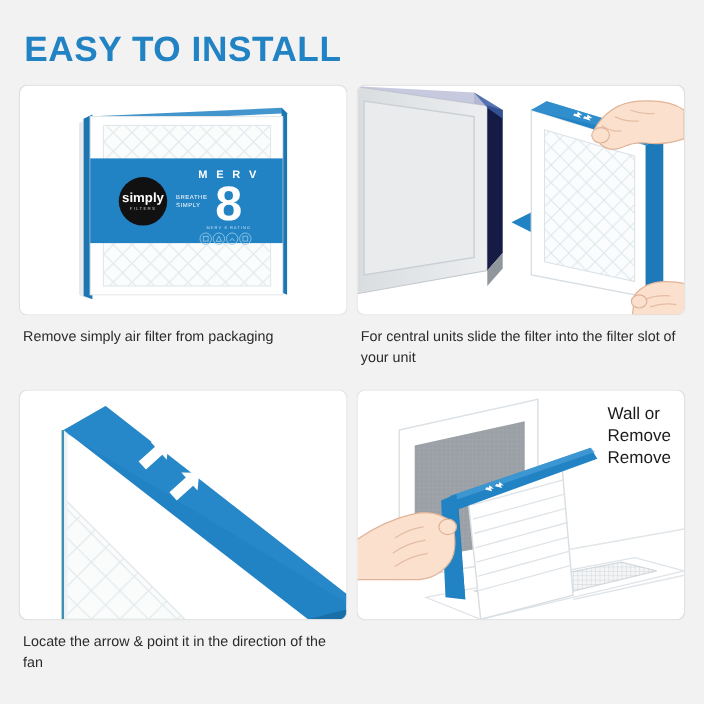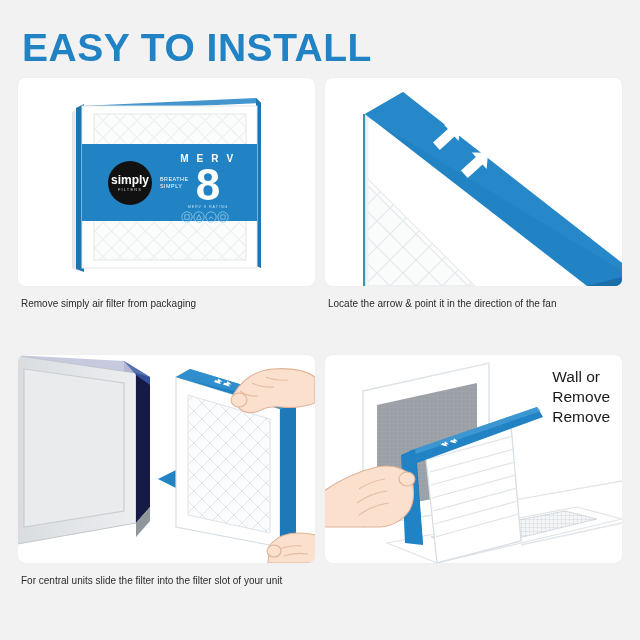--- a/index.html
+++ b/index.html
@@ -10,21 +10,21 @@
     background: #f2f2f2;
     font-family: "Liberation Sans", sans-serif;
     overflow: hidden;
     position: relative;
   }
 
   .page-title {
     position: absolute;
     left: 22px;
     top: 26px;
-    font-size: 39px;
+    font-size: 32px;
     font-weight: bold;
     color: #2182c4;
     letter-spacing: 0.5px;
   }
 
   .grid {
     position: absolute;
     left: 18px;
     top: 78px;
     width: 604px;
@@ -42,21 +42,21 @@
     background: #ffffff;
     border-radius: 7px;
     height: 208px;
     position: relative;
     overflow: hidden;
     box-shadow: 0 0 1px rgba(0,0,0,0.10);
   }
 
   .caption {
     margin-top: 11px;
-    font-size: 10px;
+    font-size: 13px;
     line-height: 1.45;
     color: #2b2b2b;
     padding-left: 3px;
   }
 
   svg { display: block; width: 100%; height: 100%; }
 
   .wg-text {
     position: absolute;
     right: 12px;
@@ -125,20 +125,82 @@
         </g>
       </svg>
     </div>
     <div class="caption">Remove simply air filter from packaging</div>
   </div>
 
   <div class="step">
     <div class="card">
       <svg viewBox="0 0 297 208" preserveAspectRatio="xMidYMid meet">
         <defs>
+          <pattern id="quiltC" width="16" height="16" patternUnits="userSpaceOnUse">
+            <path d="M0 8 L8 0 L16 8 L8 16 Z" fill="none" stroke="#dbe3e8" stroke-width="0.9"></path>
+          </pattern>
+          <linearGradient id="unitFace" x1="0" y1="0" x2="1" y2="0">
+            <stop offset="0%" stop-color="#d9dcdf"></stop>
+            <stop offset="100%" stop-color="#eceef0"></stop>
+          </linearGradient>
+        </defs>
+
+        <polygon points="-6,0 118,18 118,168 -6,190" fill="url(#unitFace)" stroke="#c3c8cc" stroke-width="1"></polygon>
+        <polygon points="6,14 106,28 106,156 6,172" fill="#e9ebed" stroke="#c9ced2" stroke-width="1.2"></polygon>
+
+        <polygon points="106,6 132,22 118,18 106,16" fill="#9aa0c8"></polygon>
+        <polygon points="-6,0 106,6 132,22 118,18" fill="#b9bdd6" opacity="0.8"></polygon>
+
+        <polygon points="118,18 132,22 132,152 118,168" fill="#161b46"></polygon>
+        <polygon points="106,6 132,22 132,30 118,20" fill="#3c5fa8" opacity="0.8"></polygon>
+
+        <polygon points="118,168 132,152 132,166 118,182" fill="#8f969c"></polygon>
+
+        <g>
+          <path d="M196 120 L164 120 L164 112 L140 124 L164 136 L164 128 L196 128 Z" fill="#2182c4"></path>
+        </g>
+
+        <polygon points="158,22 262,54 262,192 158,172" fill="#ffffff" stroke="#d7dee3" stroke-width="1.2"></polygon>
+
+        <polygon points="170,40 252,64 252,178 170,160" fill="#fafcfd" stroke="#dbe3e8" stroke-width="1"></polygon>
+        <polygon points="170,40 252,64 252,178 170,160" fill="url(#quiltC)"></polygon>
+
+        <polygon points="158,22 172,14 278,46 262,54" fill="#2182c4"></polygon>
+        <polygon points="158,22 172,14 278,46 272,48 164,24" fill="#3693cf" opacity="0.7"></polygon>
+
+        <polygon points="262,54 278,46 278,184 262,192" fill="#1d79b8"></polygon>
+
+        <g fill="#ffffff">
+          <path d="M196 27 l7 2.2 l-1.6 -2.6 l3.2 0.2 l-4.4 -3.4 l-0.6 2.3 l-2.4 -0.6 z"></path>
+          <path d="M205 29.6 l7 2.2 l-1.6 -2.6 l3.2 0.2 l-4.4 -3.4 l-0.6 2.3 l-2.4 -0.6 z"></path>
+        </g>
+
+        <g stroke="#e0b398" stroke-width="1.1" fill="#fbe0cd">
+          <path d="M215 40 q14 -24 40 -26 q28 -2 42 8 l0 26 q-16 6 -34 4 q-12 -1 -20 3 q-10 5 -18 1 q-8 -4 -10 -16 z"></path>
+          <path d="M222 36 q8 6 18 5" fill="none" stroke="#e5bda5"></path>
+          <path d="M234 28 q10 5 22 4" fill="none" stroke="#e5bda5"></path>
+          <path d="M248 22 q10 4 22 3" fill="none" stroke="#e5bda5"></path>
+          <ellipse cx="221" cy="45" rx="8" ry="7" fill="#fbe0cd" stroke="#e0b398"></ellipse>
+        </g>
+
+        <g stroke="#e0b398" stroke-width="1.1" fill="#fbe0cd">
+          <path d="M252 190 q10 -12 28 -12 q18 0 28 6 l0 24 l-58 0 z"></path>
+          <path d="M262 194 q10 -4 22 -3" fill="none" stroke="#e5bda5"></path>
+          <path d="M266 201 q12 -4 24 -2" fill="none" stroke="#e5bda5"></path>
+          <ellipse cx="256" cy="196" rx="7" ry="6" fill="#fbe0cd" stroke="#e0b398"></ellipse>
+        </g>
+      </svg>
+    </div>
+    <div class="caption">For central units slide the filter into the filter slot of your unit</div>
+  </div>
+
+  <div class="step">
+    <div class="card">
+      <svg viewBox="0 0 297 208" preserveAspectRatio="xMidYMid meet">
+        <defs>
           <pattern id="quiltB" width="26" height="26" patternUnits="userSpaceOnUse">
             <path d="M0 13 L13 0 L26 13 L13 26 Z" fill="none" stroke="#e3e9ec" stroke-width="1.1"></path>
           </pattern>
         </defs>
 
         <polygon points="42,100 150,208 42,208" fill="#fafbfb" stroke="#dde5e9" stroke-width="1"></polygon>
         <polygon points="42,100 150,208 42,208" fill="url(#quiltB)"></polygon>
 
         <rect x="38" y="36" width="2.4" height="172" fill="#3f8fae"></rect>
         <rect x="40.4" y="36" width="3" height="172" fill="#eef3f5"></rect>
@@ -153,82 +215,20 @@
           <g transform="translate(104,60) rotate(-42)">
             <path d="M0 6 L20 6 L20 0 L32 11 L20 22 L20 16 L0 16 Z"></path>
           </g>
           <g transform="translate(132,88) rotate(-42)">
             <path d="M0 6 L20 6 L20 0 L32 11 L20 22 L20 16 L0 16 Z"></path>
           </g>
         </g>
       </svg>
     </div>
     <div class="caption">Locate the arrow &amp; point it in the direction of the fan</div>
-  </div>
-
-  <div class="step">
-    <div class="card">
-      <svg viewBox="0 0 297 208" preserveAspectRatio="xMidYMid meet">
-        <defs>
-          <pattern id="quiltC" width="16" height="16" patternUnits="userSpaceOnUse">
-            <path d="M0 8 L8 0 L16 8 L8 16 Z" fill="none" stroke="#dbe3e8" stroke-width="0.9"></path>
-          </pattern>
-          <linearGradient id="unitFace" x1="0" y1="0" x2="1" y2="0">
-            <stop offset="0%" stop-color="#d9dcdf"></stop>
-            <stop offset="100%" stop-color="#eceef0"></stop>
-          </linearGradient>
-        </defs>
-
-        <polygon points="-6,0 118,18 118,168 -6,190" fill="url(#unitFace)" stroke="#c3c8cc" stroke-width="1"></polygon>
-        <polygon points="6,14 106,28 106,156 6,172" fill="#e9ebed" stroke="#c9ced2" stroke-width="1.2"></polygon>
-
-        <polygon points="106,6 132,22 118,18 106,16" fill="#9aa0c8"></polygon>
-        <polygon points="-6,0 106,6 132,22 118,18" fill="#b9bdd6" opacity="0.8"></polygon>
-
-        <polygon points="118,18 132,22 132,152 118,168" fill="#161b46"></polygon>
-        <polygon points="106,6 132,22 132,30 118,20" fill="#3c5fa8" opacity="0.8"></polygon>
-
-        <polygon points="118,168 132,152 132,166 118,182" fill="#8f969c"></polygon>
-
-        <g>
-          <path d="M196 120 L164 120 L164 112 L140 124 L164 136 L164 128 L196 128 Z" fill="#2182c4"></path>
-        </g>
-
-        <polygon points="158,22 262,54 262,192 158,172" fill="#ffffff" stroke="#d7dee3" stroke-width="1.2"></polygon>
-
-        <polygon points="170,40 252,64 252,178 170,160" fill="#fafcfd" stroke="#dbe3e8" stroke-width="1"></polygon>
-        <polygon points="170,40 252,64 252,178 170,160" fill="url(#quiltC)"></polygon>
-
-        <polygon points="158,22 172,14 278,46 262,54" fill="#2182c4"></polygon>
-        <polygon points="158,22 172,14 278,46 272,48 164,24" fill="#3693cf" opacity="0.7"></polygon>
-
-        <polygon points="262,54 278,46 278,184 262,192" fill="#1d79b8"></polygon>
-
-        <g fill="#ffffff">
-          <path d="M196 27 l7 2.2 l-1.6 -2.6 l3.2 0.2 l-4.4 -3.4 l-0.6 2.3 l-2.4 -0.6 z"></path>
-          <path d="M205 29.6 l7 2.2 l-1.6 -2.6 l3.2 0.2 l-4.4 -3.4 l-0.6 2.3 l-2.4 -0.6 z"></path>
-        </g>
-
-        <g stroke="#e0b398" stroke-width="1.1" fill="#fbe0cd">
-          <path d="M215 40 q14 -24 40 -26 q28 -2 42 8 l0 26 q-16 6 -34 4 q-12 -1 -20 3 q-10 5 -18 1 q-8 -4 -10 -16 z"></path>
-          <path d="M222 36 q8 6 18 5" fill="none" stroke="#e5bda5"></path>
-          <path d="M234 28 q10 5 22 4" fill="none" stroke="#e5bda5"></path>
-          <path d="M248 22 q10 4 22 3" fill="none" stroke="#e5bda5"></path>
-          <ellipse cx="221" cy="45" rx="8" ry="7" fill="#fbe0cd" stroke="#e0b398"></ellipse>
-        </g>
-
-        <g stroke="#e0b398" stroke-width="1.1" fill="#fbe0cd">
-          <path d="M252 190 q10 -12 28 -12 q18 0 28 6 l0 24 l-58 0 z"></path>
-          <path d="M262 194 q10 -4 22 -3" fill="none" stroke="#e5bda5"></path>
-          <path d="M266 201 q12 -4 24 -2" fill="none" stroke="#e5bda5"></path>
-          <ellipse cx="256" cy="196" rx="7" ry="6" fill="#fbe0cd" stroke="#e0b398"></ellipse>
-        </g>
-      </svg>
-    </div>
-    <div class="caption">For central units slide the filter into the filter slot of your unit</div>
   </div>
 
   <div class="step">
     <div class="card">
       <svg viewBox="0 0 297 208" preserveAspectRatio="xMidYMid meet">
         <defs>
           <pattern id="meshD" width="4" height="4" patternUnits="userSpaceOnUse">
             <path d="M0 0 H4 M0 0 V4" stroke="#b9bec2" stroke-width="0.6"></path>
           </pattern>
         </defs>

